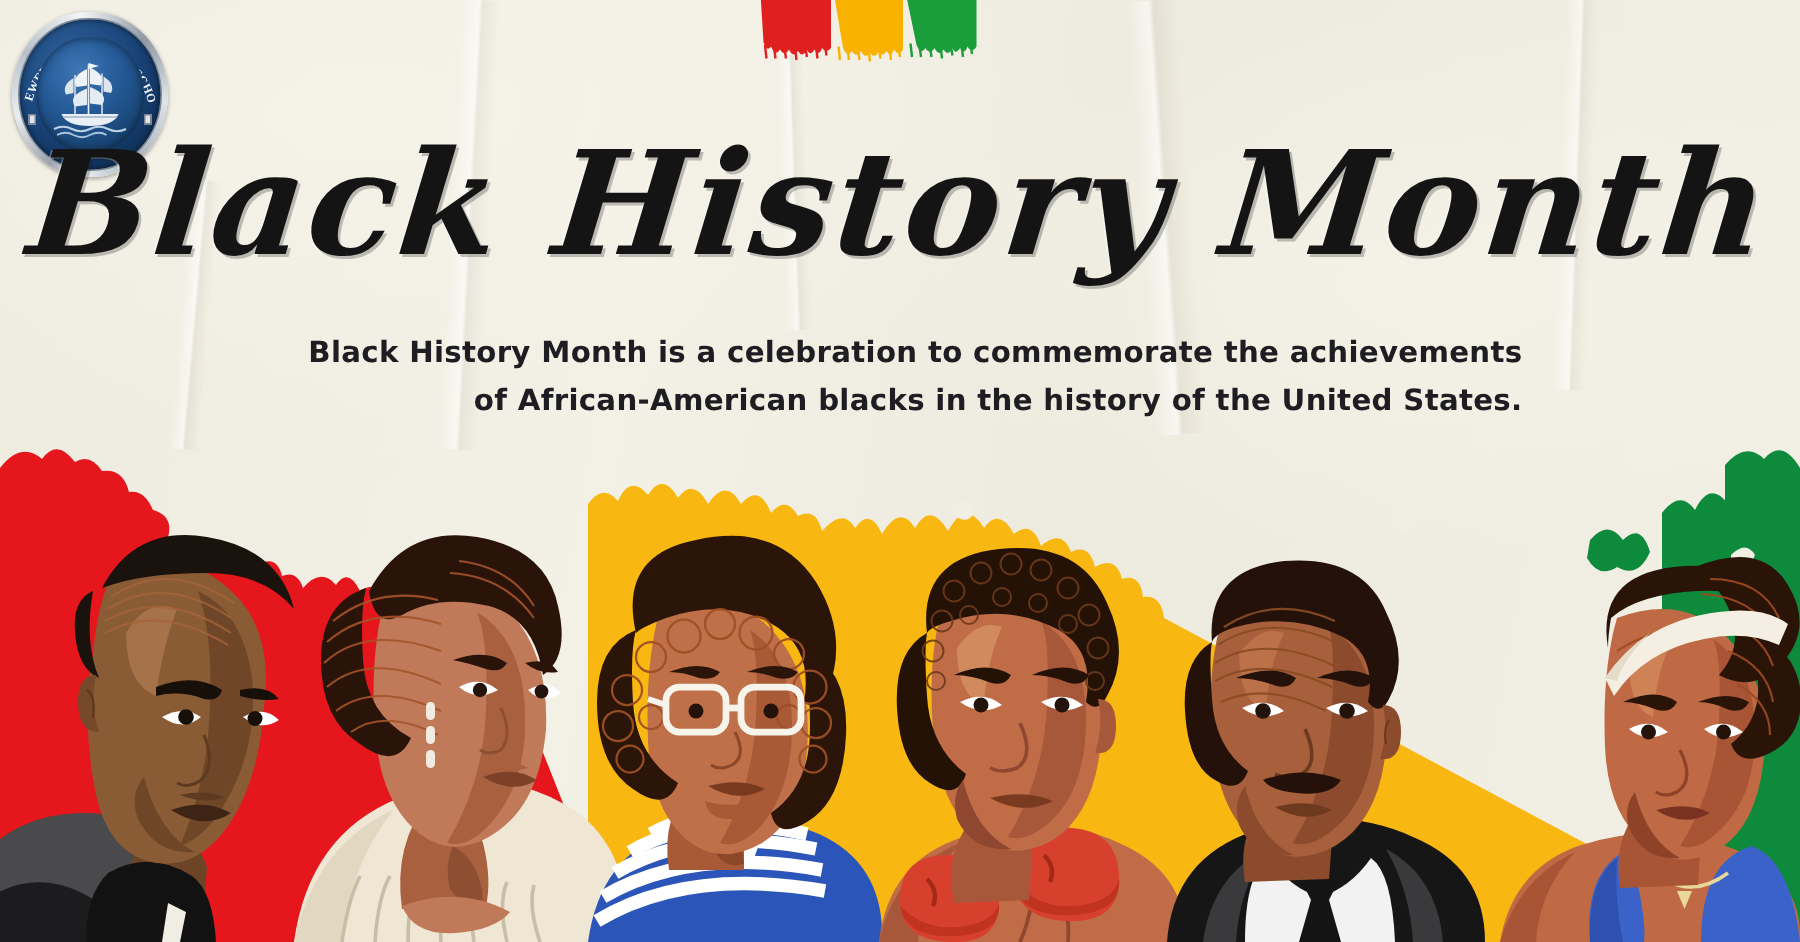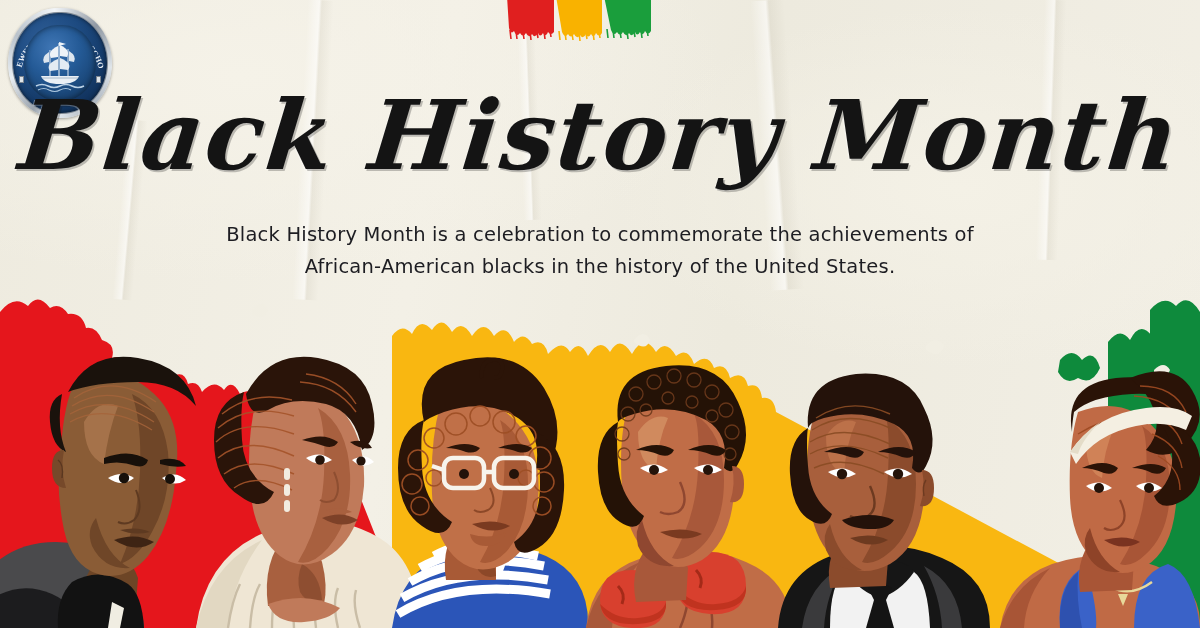--- a/index.html
+++ b/index.html
@@ -57,23 +57,23 @@
     font-family:"DejaVu Serif", serif;
     font-size:96px; line-height:1; color:#141414;
     font-style:italic; font-weight:700;
     letter-spacing:2px;
     text-shadow:2px 2px 0 rgba(20,20,20,.25), -1px 1px 0 rgba(255,255,255,.35);
     transform:skewX(-6deg);
   }
   
   #subtitle {
     position:absolute; left:50%; transform:translateX(-50%); top:219px;
-    width:830px; text-align:center;
+    width:830px; text-align:right;
     font-family:"DejaVu Sans", sans-serif;
-    font-size:19.5px; font-weight:400; line-height:1.62;
+    font-size:19.5px; font-weight:700; line-height:1.62;
     color:#1d1d22; letter-spacing:.2px;
   }
 
   
   #art { position:absolute; left:0; top:282px; width:1200px; height:346px; }
   #art svg { display:block; }
 </style>
 </head>
 <body>
 

